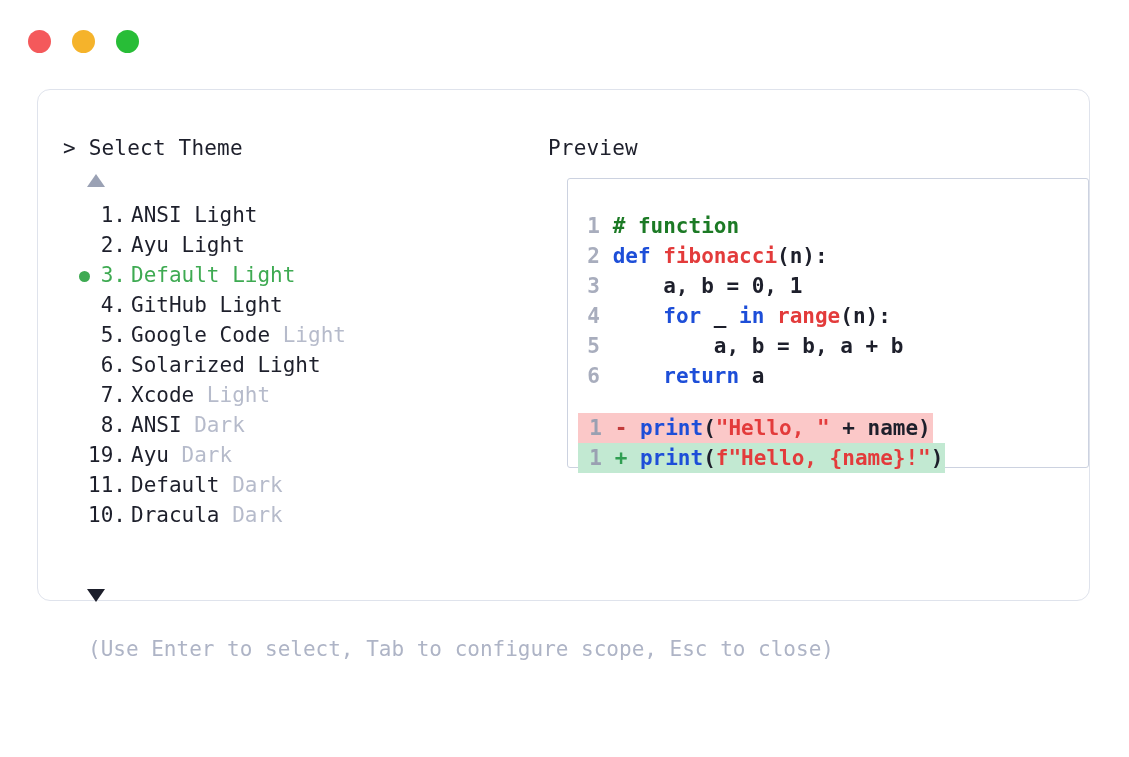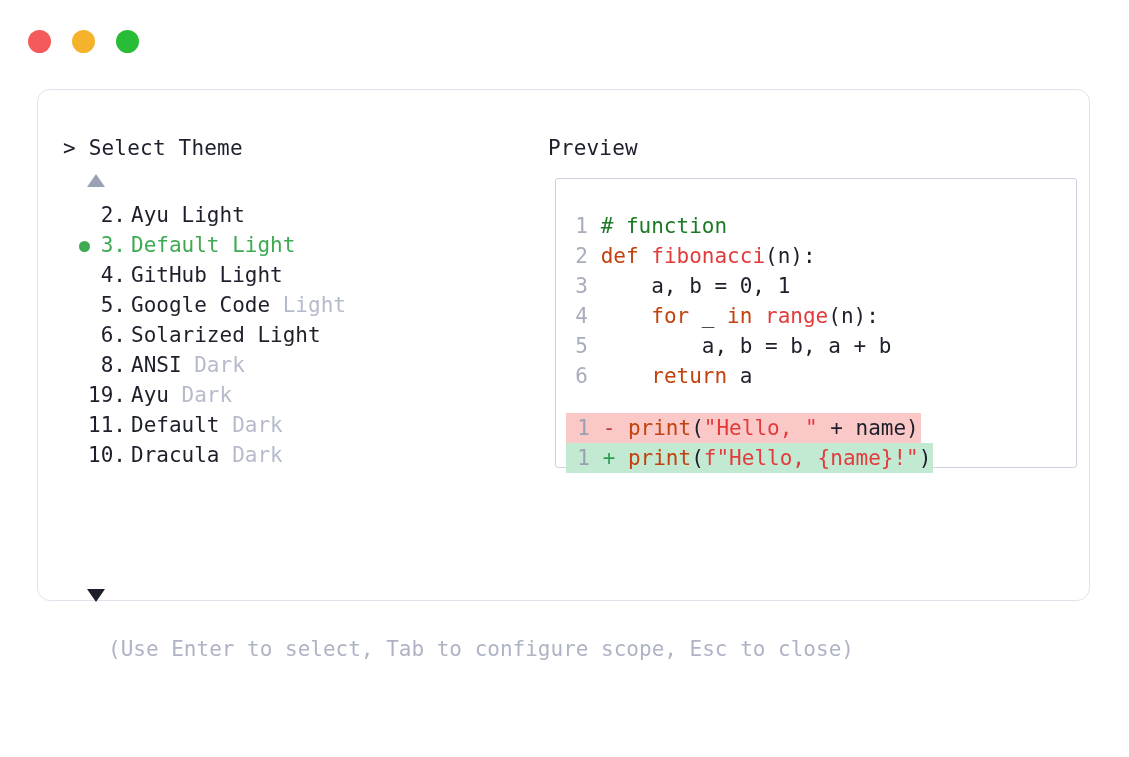--- a/index.html
+++ b/index.html
@@ -130,34 +130,34 @@
   .theme-row.selected .suffix { color: #3eaa52; }
 
   
   .hint {
     position: absolute;
     left: 25px;
     top: 547px;
     font-size: 21px;
     color: #aeb4c6;
     white-space: pre;
-    margin-left: 20px;
   }
 
   
   .preview-box {
     position: absolute;
-    left: 7px;
+    left: 19px;
     top: 88px;
     width: 522px;
     height: 290px;
     box-sizing: border-box;
     border: 1.5px solid #ccd2e0;
     border-radius: 3px;
     background: #ffffff;
+    font-weight: bold;
   }
   .code {
     position: absolute;
     left: 10px;
     top: 32px;
     font-size: 21px;
     line-height: 30px;
     white-space: pre;
   }
   .code-line {
@@ -167,21 +167,21 @@
   .code-line .ln {
     display: inline-block;
     width: 22px;
     text-align: right;
     color: #a8adbd;
   }
   .code-line .body { }
   .gap-line { height: 22px; }
 
   .tok-comment { color: #1c7a25; }
-  .tok-kw      { color: #c2410c; }
+  .tok-kw      { color: #1d4ed8; }
   .tok-fn      { color: #e33b3b; }
   .tok-str     { color: #e33b3b; }
   .tok-plain   { color: #1d1f2b; }
 
   .diff {
     display: inline-block;
     padding: 0 2px;
   }
   .diff.del { background: #fbc8c8; }
   .diff.add { background: #c2e9d2; }
@@ -200,25 +200,27 @@
 
 <div class="card">
 
   <div class="col-left">
     <div class="heading left">&gt; Select Theme</div>
 
     <div class="scroll-arrow up"></div>
     <div class="scroll-arrow down"></div>
 
     <div class="theme-list" id="theme-list">
+        <div class="theme-row"><span class="num">1.</span><span class="name">ANSI</span><span class="suffix"> Light</span></div>
         <div class="theme-row"><span class="num">2.</span><span class="name">Ayu</span><span class="suffix"> Light</span></div>
         <div class="theme-row selected"><span class="bullet"></span><span class="num">3.</span><span class="name">Default</span><span class="suffix"> Light</span></div>
         <div class="theme-row"><span class="num">4.</span><span class="name">GitHub</span><span class="suffix"> Light</span></div>
         <div class="theme-row"><span class="num">5.</span><span class="name">Google Code</span><span class="suffix muted"> Light</span></div>
         <div class="theme-row"><span class="num">6.</span><span class="name">Solarized</span><span class="suffix"> Light</span></div>
+        <div class="theme-row"><span class="num">7.</span><span class="name">Xcode</span><span class="suffix muted"> Light</span></div>
         <div class="theme-row"><span class="num">8.</span><span class="name">ANSI</span><span class="suffix muted"> Dark</span></div>
         <div class="theme-row"><span class="num">19.</span><span class="name">Ayu</span><span class="suffix muted"> Dark</span></div>
         <div class="theme-row"><span class="num">11.</span><span class="name">Default</span><span class="suffix muted"> Dark</span></div>
         <div class="theme-row"><span class="num">10.</span><span class="name">Dracula</span><span class="suffix muted"> Dark</span></div>
       </div>
 
     <div class="hint">(Use Enter to select, Tab to configure scope, Esc to close)</div>
   </div>
 
   <div class="col-right">

